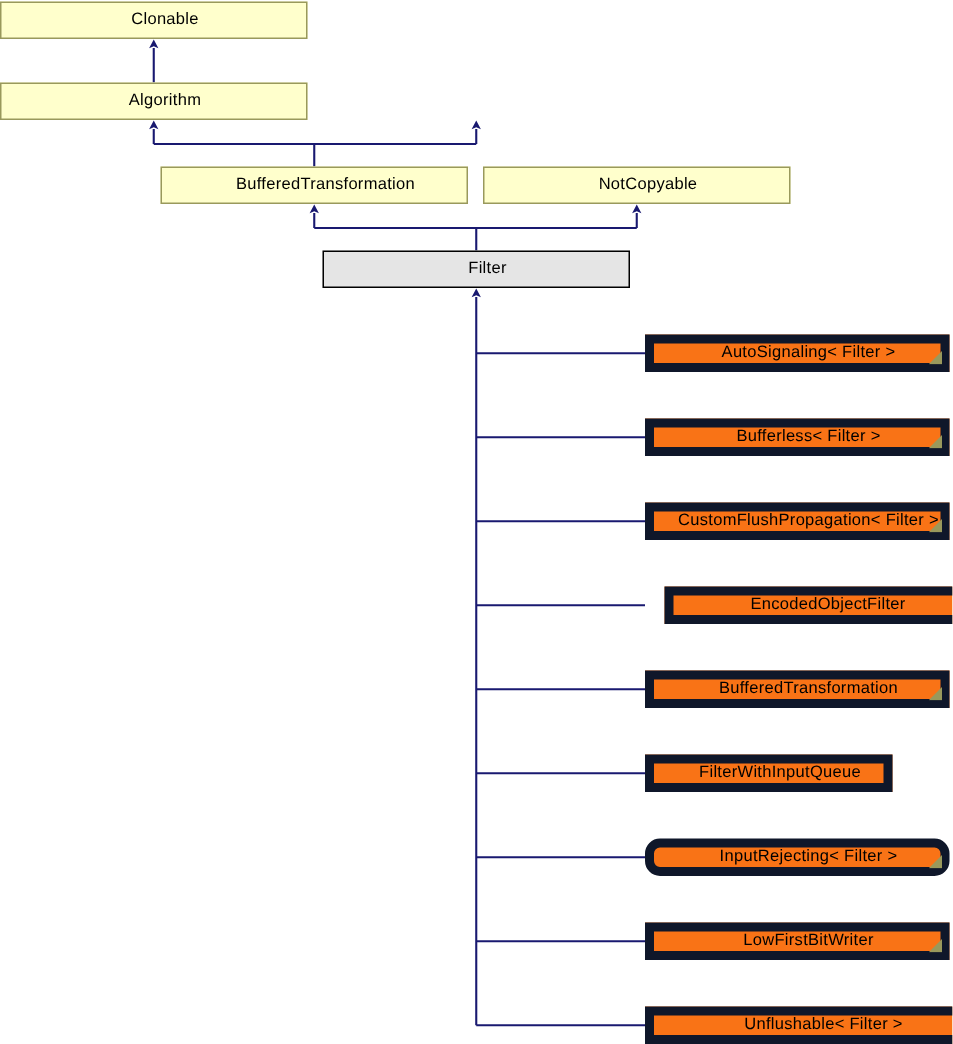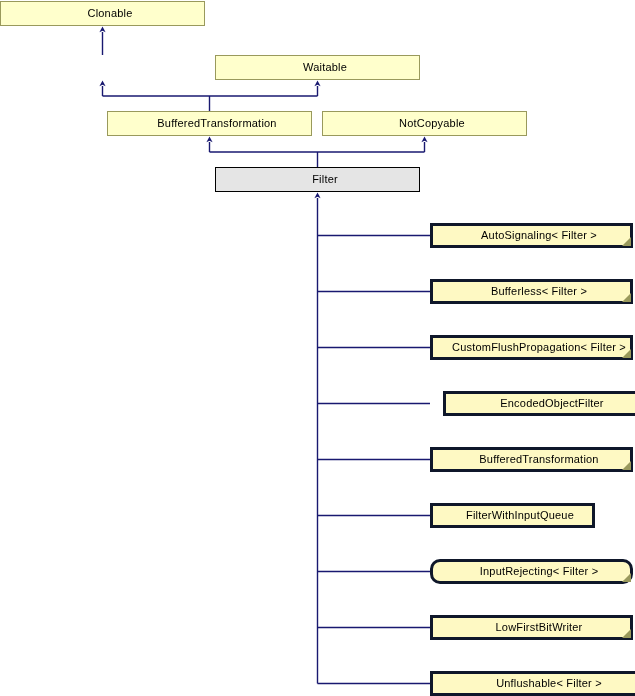--- a/index.html
+++ b/index.html
@@ -42,22 +42,22 @@
   }
   .node.base {
     background: #ffffcc;
     border: 1px solid #99995c;
   }
   .node.current {
     background: #e5e5e5;
     border: 1px solid #000000;
   }
   .node.derived {
-    background: #fef9c3;
-    border: 3px solid #0f172a;
+    background: #f97316;
+    border: 6px solid #0f172a;
   }
   
   .node.shadow::after {
     content: "";
     position: absolute;
     right: -1px;
     bottom: -1px;
     width: 9px;
     height: 9px;
     background: #99995c;
@@ -107,22 +107,22 @@
       <line x1="317.5" y1="515.5" x2="430" y2="515.5" stroke="#191970" stroke-width="1.4"></line>
       <line x1="317.5" y1="571.5" x2="430" y2="571.5" stroke="#191970" stroke-width="1.4"></line>
       <line x1="317.5" y1="627.5" x2="430" y2="627.5" stroke="#191970" stroke-width="1.4"></line>
       <line x1="317.5" y1="683.5" x2="430" y2="683.5" stroke="#191970" stroke-width="1.4"></line>
     </g>
   </svg>
 
   <div class="node base" id="node-clonable" style="left: 0px; top: 1px; width: 205px; height: 25px;">
     <span class="node-label">Clonable</span>
   </div>
-  <div class="node base" id="node-waitable" style="left: 215px; top: 55px; width: 205px; height: 25px;">
-    <span class="node-label">Waitable</span>
+  <div class="node base" id="node-algorithm" style="left: 0px; top: 55px; width: 205px; height: 25px;">
+    <span class="node-label">Algorithm</span>
   </div>
   <div class="node base" id="node-not-copyable" style="left: 322px; top: 111px; width: 205px; height: 25px;">
     <span class="node-label">NotCopyable</span>
   </div>
   <div class="node base" id="node-buffered-transformation" style="left: 107px; top: 111px; width: 205px; height: 25px;">
     <span class="node-label">BufferedTransformation</span>
   </div>
 
   <div class="node current" id="node-filter" style="left: 215px; top: 167px; width: 205px; height: 25px;">
     <span class="node-label">Filter</span>

